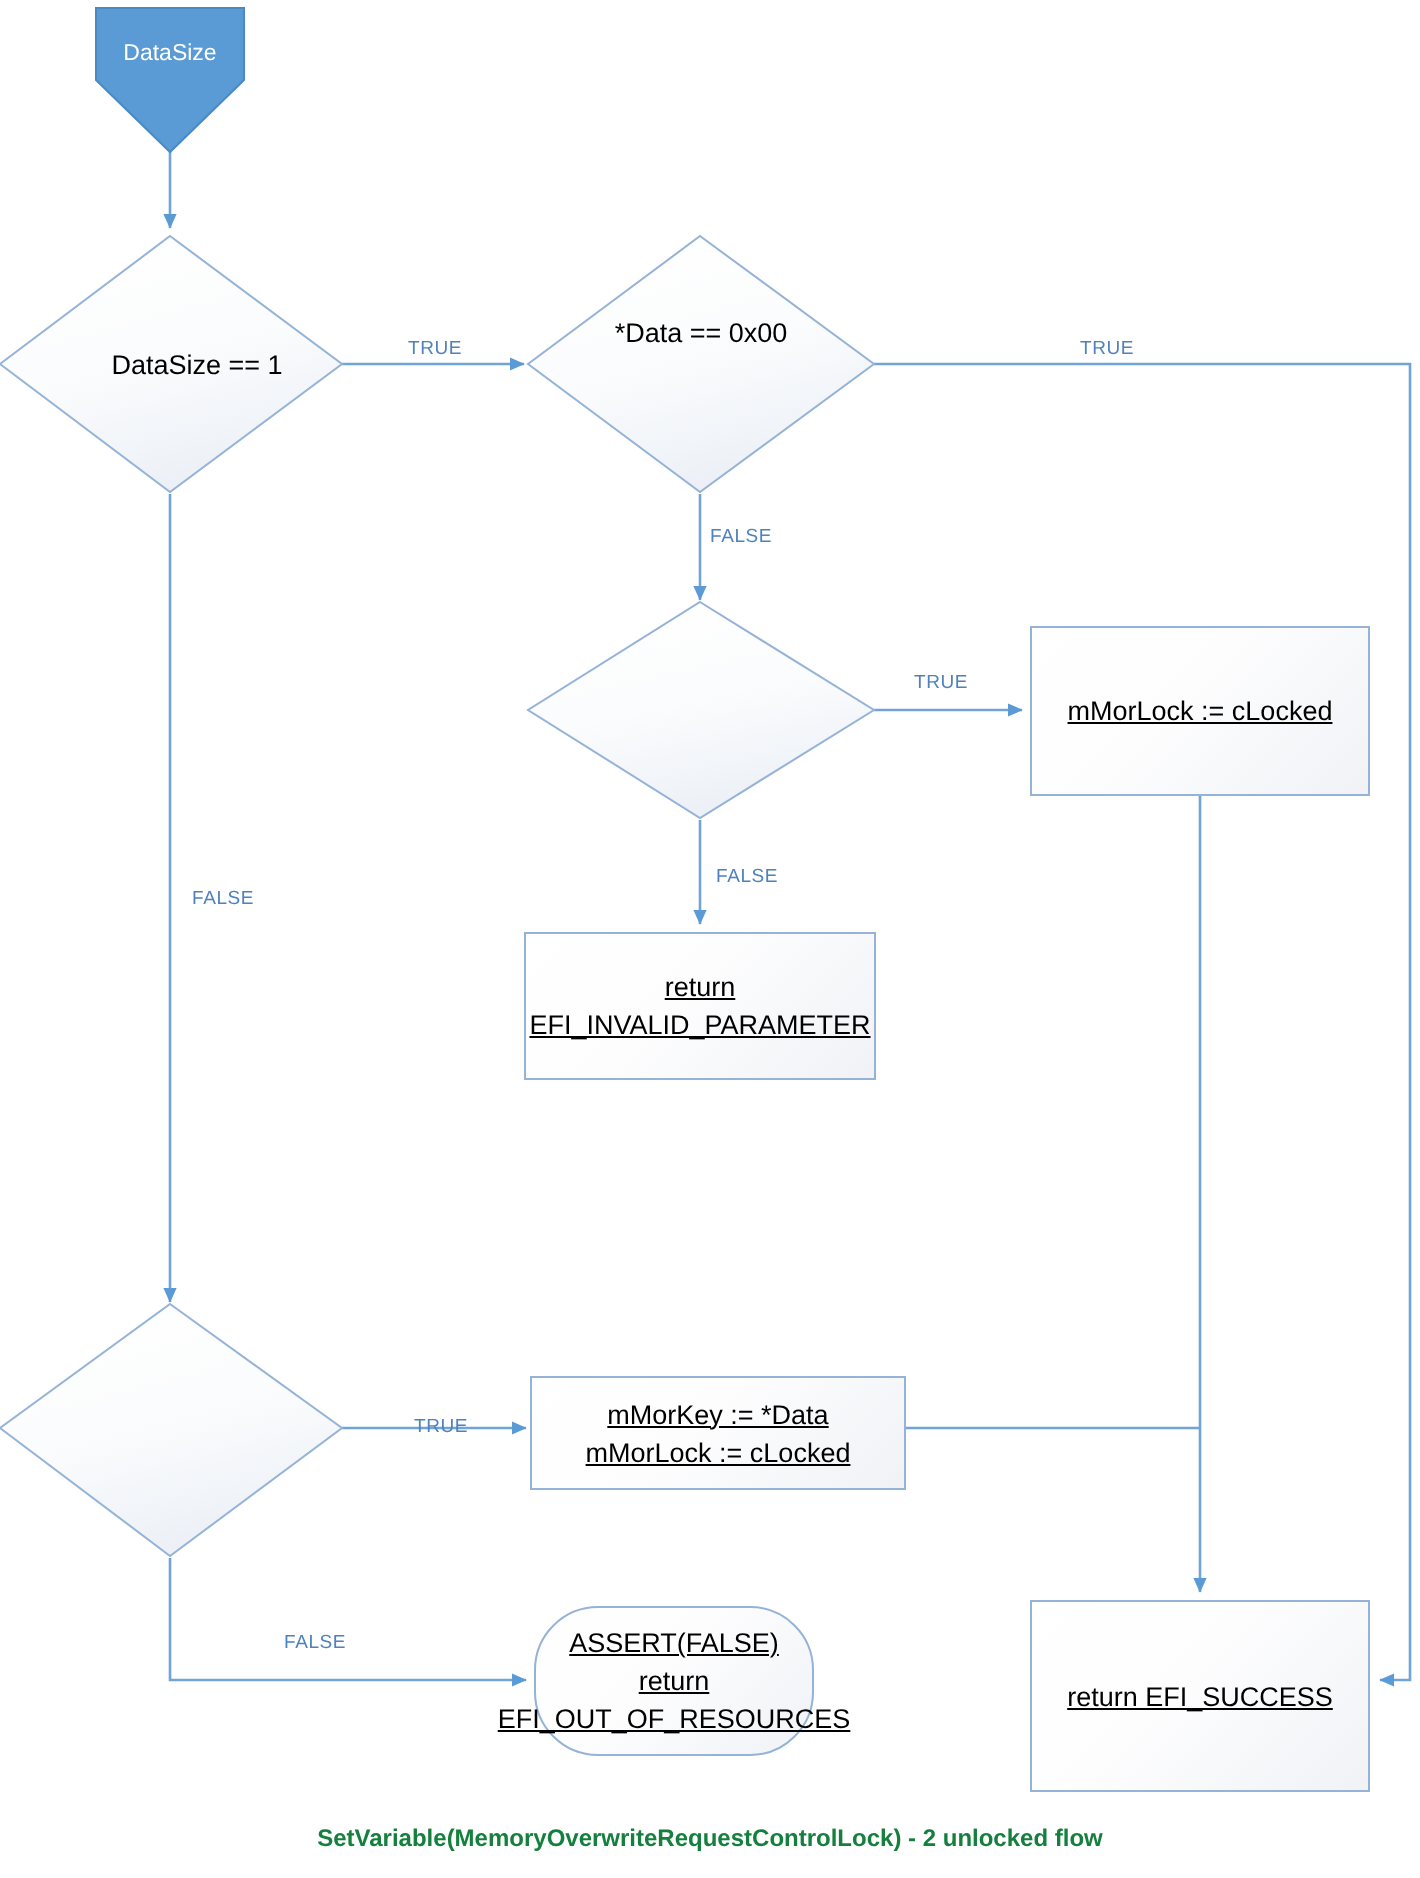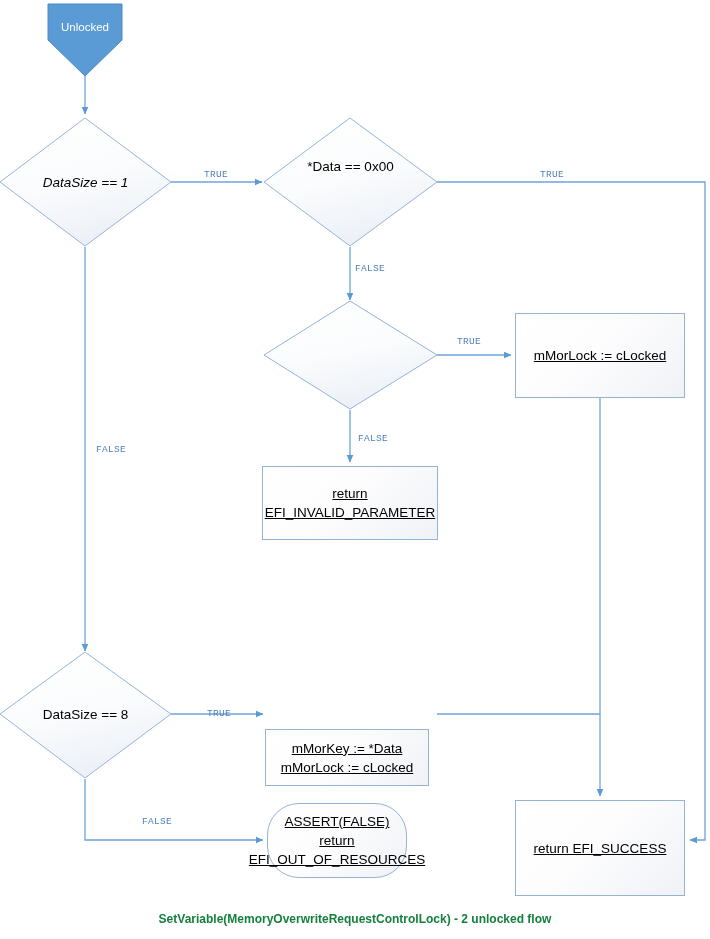--- a/index.html
+++ b/index.html
@@ -66,21 +66,20 @@
     text-align: center;
     width: 100%;
     pointer-events: none;
   }
   .edge-label {
     position: absolute;
     font-size: 9.5px;
     color: #4E81BD;
     letter-spacing: 0.3px;
     white-space: nowrap;
-    font-family: Liberation Mono, monospace;
   }
   .caption {
     position: absolute;
     left: 0;
     right: 0;
     text-align: center;
     font-size: 12px;
     font-weight: bold;
     color: #15803d;
   }
@@ -130,46 +129,43 @@
 
     <path d="M48,4 L122,4 L122,40 L85,76 L48,40 Z" fill="#5B9BD5" stroke="#4A8AC4" stroke-width="1"></path>
 
     <path d="M85,118 L171,182 L85,246 L0,182 Z" fill="url(#boxgrad)" stroke="#95B3D7" stroke-width="1"></path>
     <path d="M350,118 L437,182 L350,246 L264,182 Z" fill="url(#boxgrad)" stroke="#95B3D7" stroke-width="1"></path>
     <path d="M350,301 L437,355 L350,409 L264,355 Z" fill="url(#boxgrad)" stroke="#95B3D7" stroke-width="1"></path>
     <path d="M85,652 L171,714 L85,778 L0,714 Z" fill="url(#boxgrad)" stroke="#95B3D7" stroke-width="1"></path>
   </svg>
 
   <div class="node" style="left:48px; top:4px; width:74px; height:46px;">
-    <span class="start-label">Unlocked</span>
+    <span class="start-label">DataSize</span>
   </div>
 
-  <div class="diamond-label" style="left:0px; top:160px; width:171px; height:44px;font-style:italic;">
+  <div class="diamond-label" style="left:13px; top:160px; width:171px; height:44px;">
     <span>DataSize == 1</span>
   </div>
 
   <div class="diamond-label" style="left:264px; top:144px; width:173px; height:44px;">
     <span>*Data == 0x00</span>
   </div>
 
 
-  <div class="diamond-label" style="left:0px; top:692px; width:171px; height:44px;">
-    <span>DataSize == 8</span>
-  </div>
 
   <div class="node box" style="left:515px; top:313px; width:170px; height:85px;">
     <span class="inner">mMorLock := cLocked</span>
   </div>
 
   <div class="node box" style="left:262px; top:466px; width:176px; height:74px;">
     <span class="inner">return
 EFI_INVALID_PARAMETER</span>
   </div>
 
-  <div class="node box" style="left:265px; top:688px; width:164px; height:57px;margin-top:41px;">
+  <div class="node box" style="left:265px; top:688px; width:188px; height:57px;">
     <span class="inner">mMorKey := *Data
 mMorLock := cLocked</span>
   </div>
 
   <div class="node box" style="left:267px; top:803px; width:140px; height:75px;border-radius:32px;">
     <span class="inner">ASSERT(FALSE)
 return
 EFI_OUT_OF_RESOURCES</span>
   </div>
 

